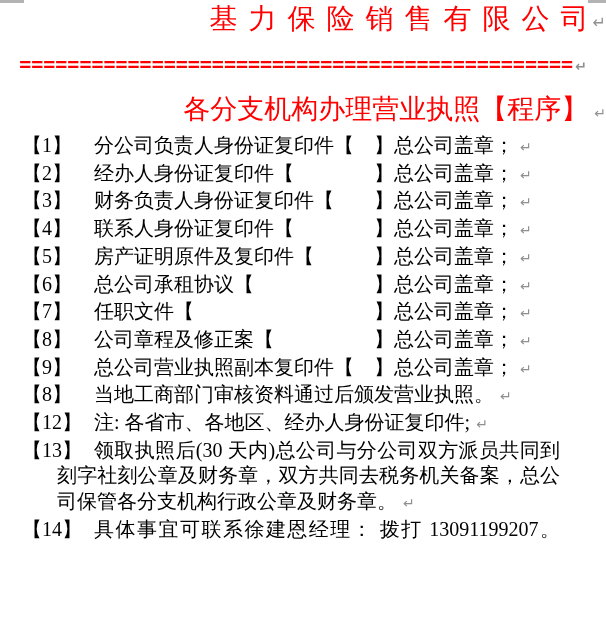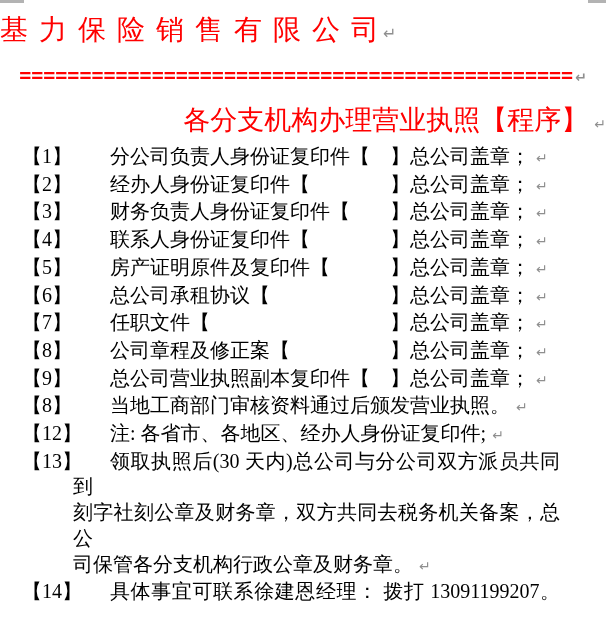--- a/index.html
+++ b/index.html
@@ -22,23 +22,23 @@
   .edge-bar {
     position: absolute;
     top: 0;
     height: 3px;
     background: var(--edge);
   }
   .edge-bar.left  { left: 0;  width: 24px; }
   .edge-bar.right { right: 0; width: 18px; }
 
   .company-title {
-    padding-top: 11px;
+    padding-top: 0;
     line-height: 38px;
-    text-align: left;
+    text-align: right;
     font-size: 28px;
     letter-spacing: 2px;
     color: var(--red);
     white-space: pre;
   }
   .divider {
     margin-top: 10px;
     line-height: 24px;
     text-align: center;
     font-family: "DejaVu Sans Mono", monospace;
@@ -65,21 +65,21 @@
     position: relative;
     padding-left: 57px;
     padding-right: 46px;
   }
   .item .num {
     position: absolute;
     left: 22px;
     top: 0;
     white-space: nowrap;
   }
-  .line { text-align: left; margin-left: 16px; }
+  .line { text-align: left; }
   .line.first { text-indent: 37px; }
   .line.just {
     text-align: justify;
     text-align-last: justify;
   }
   .pilcrow {
     color: var(--pilcrow);
     font-size: 14px;
     font-family: "DejaVu Sans", sans-serif;
     margin-left: 6px;

